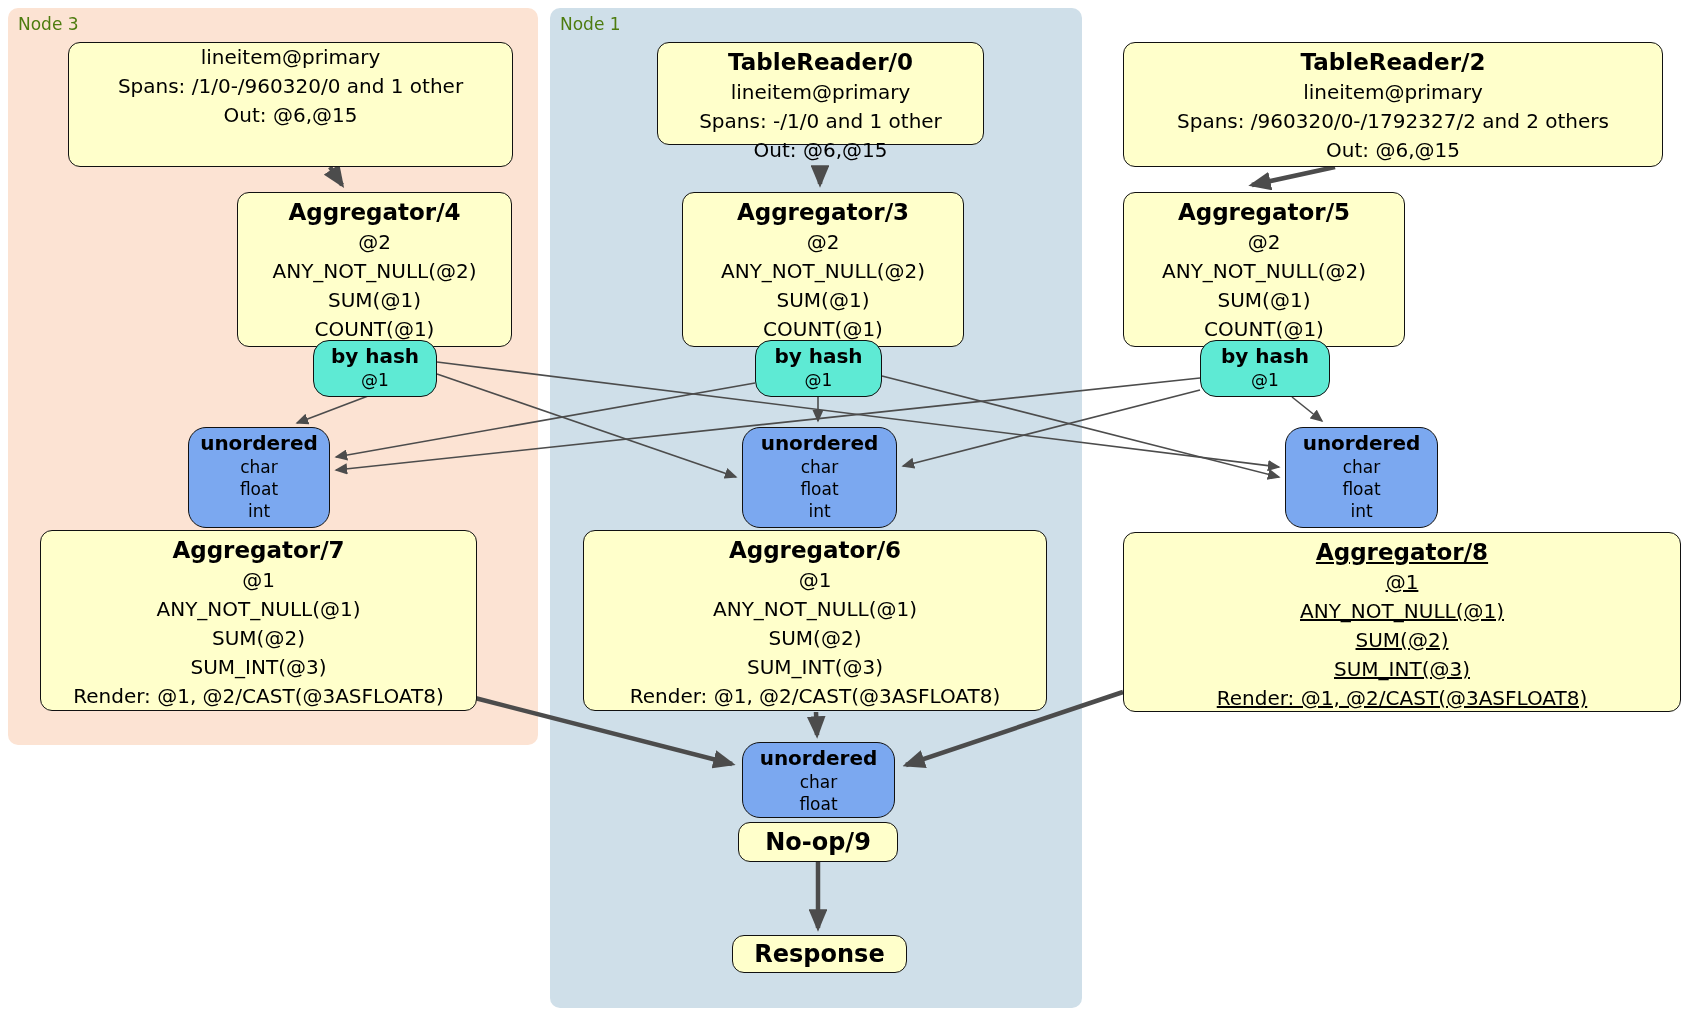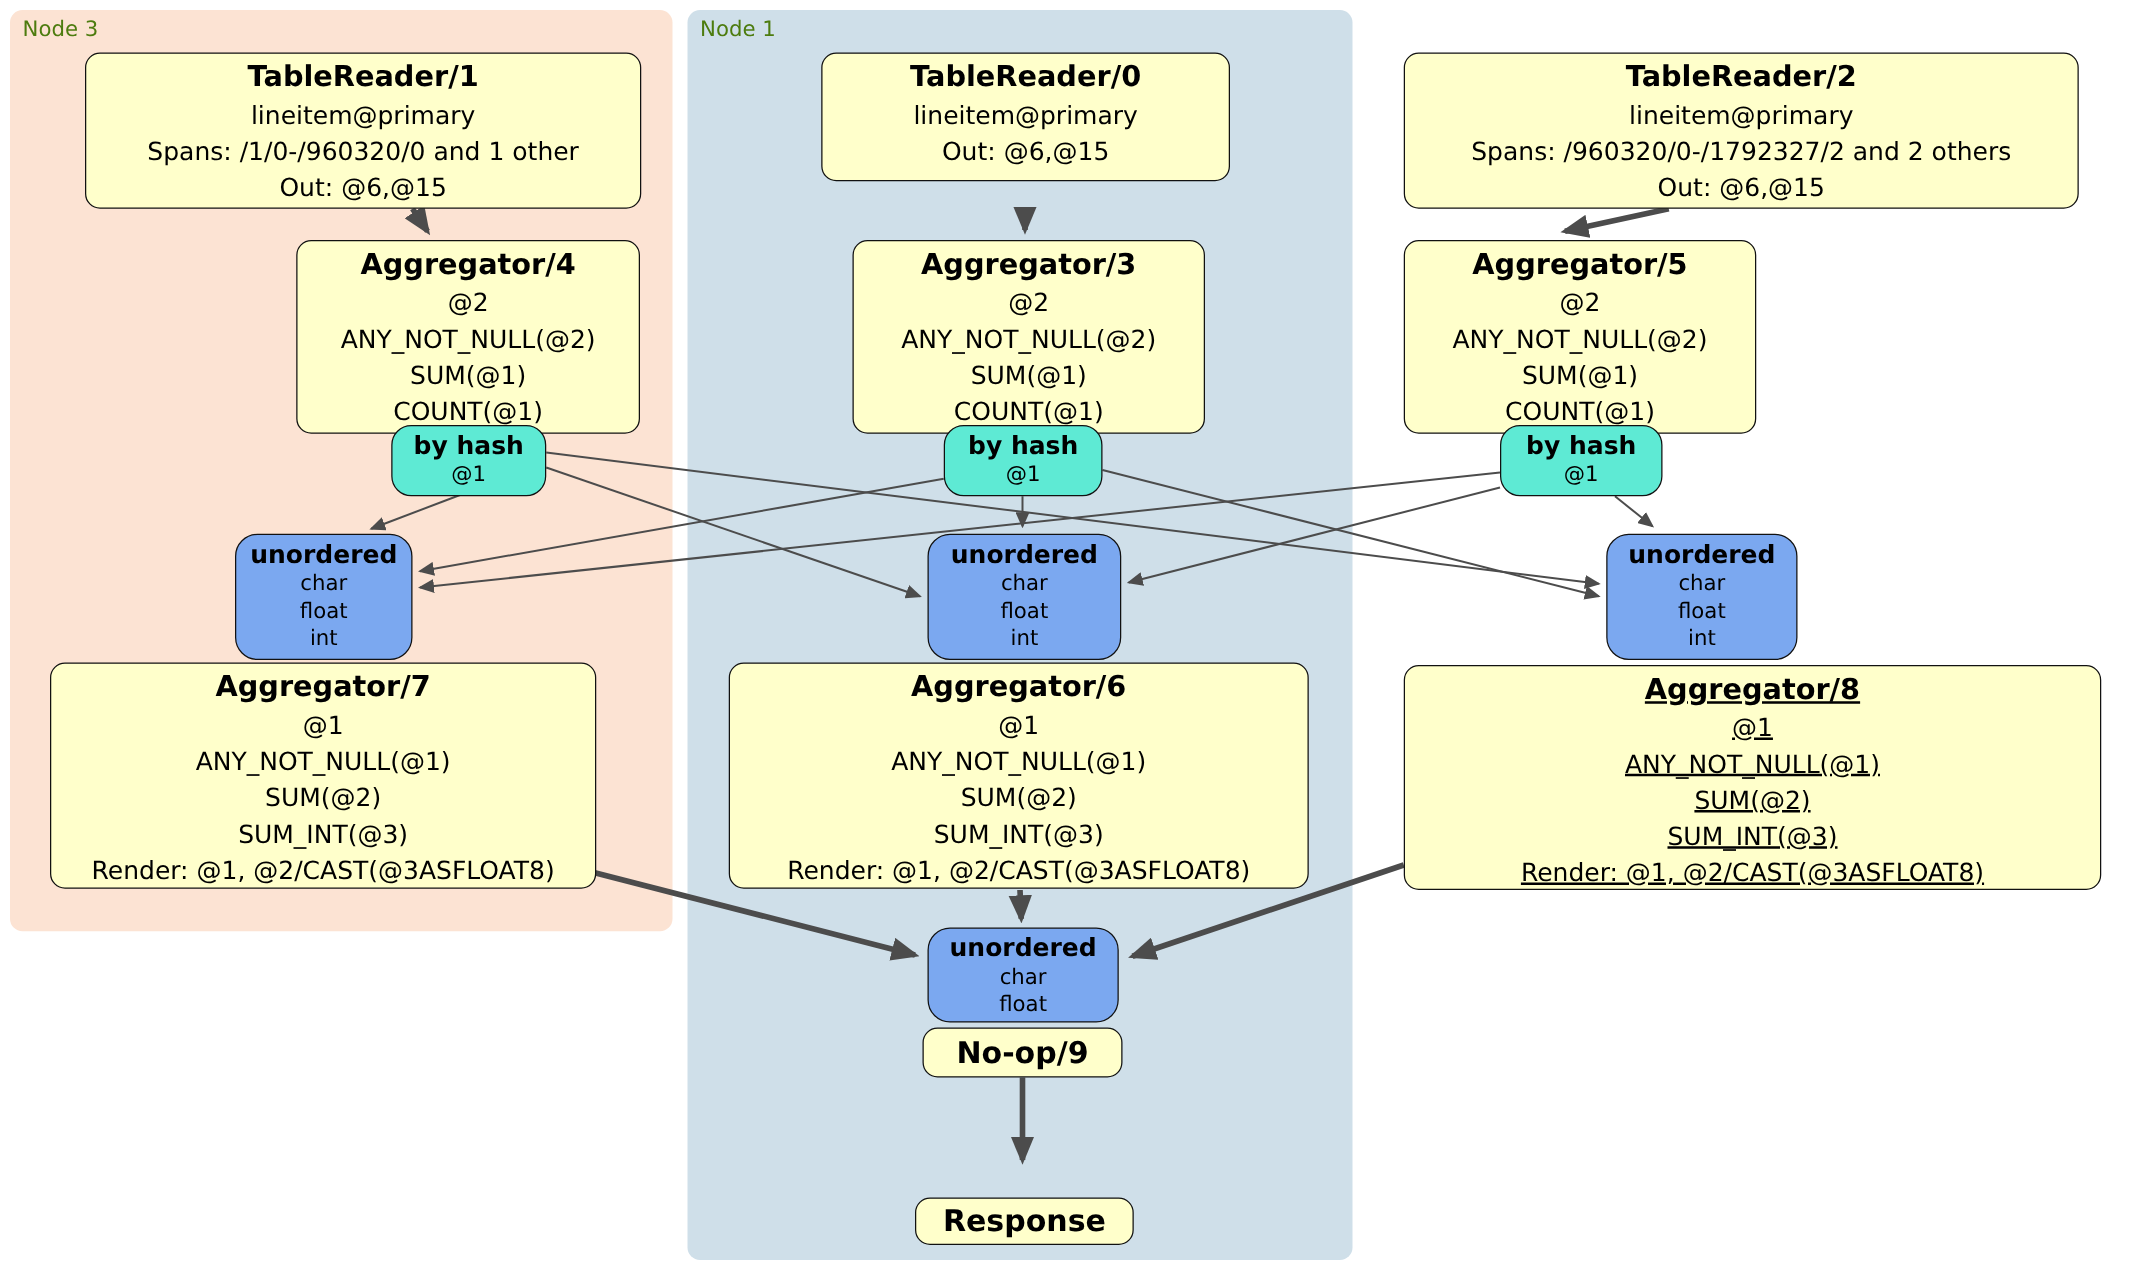--- a/index.html
+++ b/index.html
@@ -34,21 +34,21 @@
   #box-hash1{left:755px;top:340px;width:127px;height:57px;}
   #box-hash2{left:1200px;top:340px;width:130px;height:57px;}
   #box-sync3{left:188px;top:427px;width:142px;height:101px;}
   #box-sync1{left:742px;top:427px;width:155px;height:101px;}
   #box-sync2{left:1285px;top:427px;width:153px;height:101px;}
   #box-agg7{left:40px;top:530px;width:437px;height:181px;}
   #box-agg6{left:583px;top:530px;width:464px;height:181px;}
   #box-agg8{left:1123px;top:532px;width:558px;height:180px;text-decoration:underline;}
   #box-sync0{left:742px;top:742px;width:153px;height:76px;}
   #box-noop{left:738px;top:822px;width:160px;height:40px;line-height:38px;}
-  #box-resp{left:732px;top:935px;width:175px;height:38px;line-height:36px;margin-top:23px;}
+  #box-resp{left:732px;top:935px;width:175px;height:38px;line-height:36px;}
 </style>
 </head>
 <body>
 
 <div id="canvas">
 
   <div class="panel" id="panel-node3">
     <span class="plabel">Node 3</span>
   </div>
   <div class="panel" id="panel-node1">
@@ -78,21 +78,20 @@
     <path class="edge-thin" marker-end="url(#as)" d="M 437,362 L 1279,467"></path>
     <path class="edge-thin" marker-end="url(#as)" d="M 755,383 L 336,457"></path>
     <path class="edge-thin" marker-end="url(#as)" d="M 818,397 L 818,421"></path>
     <path class="edge-thin" marker-end="url(#as)" d="M 882,376 L 1279,477"></path>
     <path class="edge-thin" marker-end="url(#as)" d="M 1200,378 L 336,470"></path>
     <path class="edge-thin" marker-end="url(#as)" d="M 1200,390 L 903,466"></path>
     <path class="edge-thin" marker-end="url(#as)" d="M 1292,397 L 1322,421"></path>
   </svg>
 
   <div class="nodebox yellow" id="box-tr1">
-    <span class="t-lg">TableReader/1</span>
     <span class="l-lg">lineitem@primary</span>
     <span class="l-lg">Spans: /1/0-/960320/0 and 1 other</span>
     <span class="l-lg">Out: @6,@15</span>
   </div>
   <div class="nodebox yellow" id="box-agg4">
     <span class="t-lg">Aggregator/4</span>
     <span class="l-lg">@2</span>
     <span class="l-lg">ANY_NOT_NULL(@2)</span>
     <span class="l-lg">SUM(@1)</span>
     <span class="l-lg">COUNT(@1)</span>
@@ -112,20 +111,21 @@
     <span class="l-lg">@1</span>
     <span class="l-lg">ANY_NOT_NULL(@1)</span>
     <span class="l-lg">SUM(@2)</span>
     <span class="l-lg">SUM_INT(@3)</span>
     <span class="l-lg">Render: @1, @2/CAST(@3ASFLOAT8)</span>
   </div>
 
   <div class="nodebox yellow" id="box-tr0">
     <span class="t-lg">TableReader/0</span>
     <span class="l-lg">lineitem@primary</span>
+    <span class="l-lg">Spans: -/1/0 and 1 other</span>
     <span class="l-lg">Out: @6,@15</span>
   </div>
   <div class="nodebox yellow" id="box-agg3">
     <span class="t-lg">Aggregator/3</span>
     <span class="l-lg">@2</span>
     <span class="l-lg">ANY_NOT_NULL(@2)</span>
     <span class="l-lg">SUM(@1)</span>
     <span class="l-lg">COUNT(@1)</span>
   </div>
   <div class="nodebox orange" id="box-hash1">

